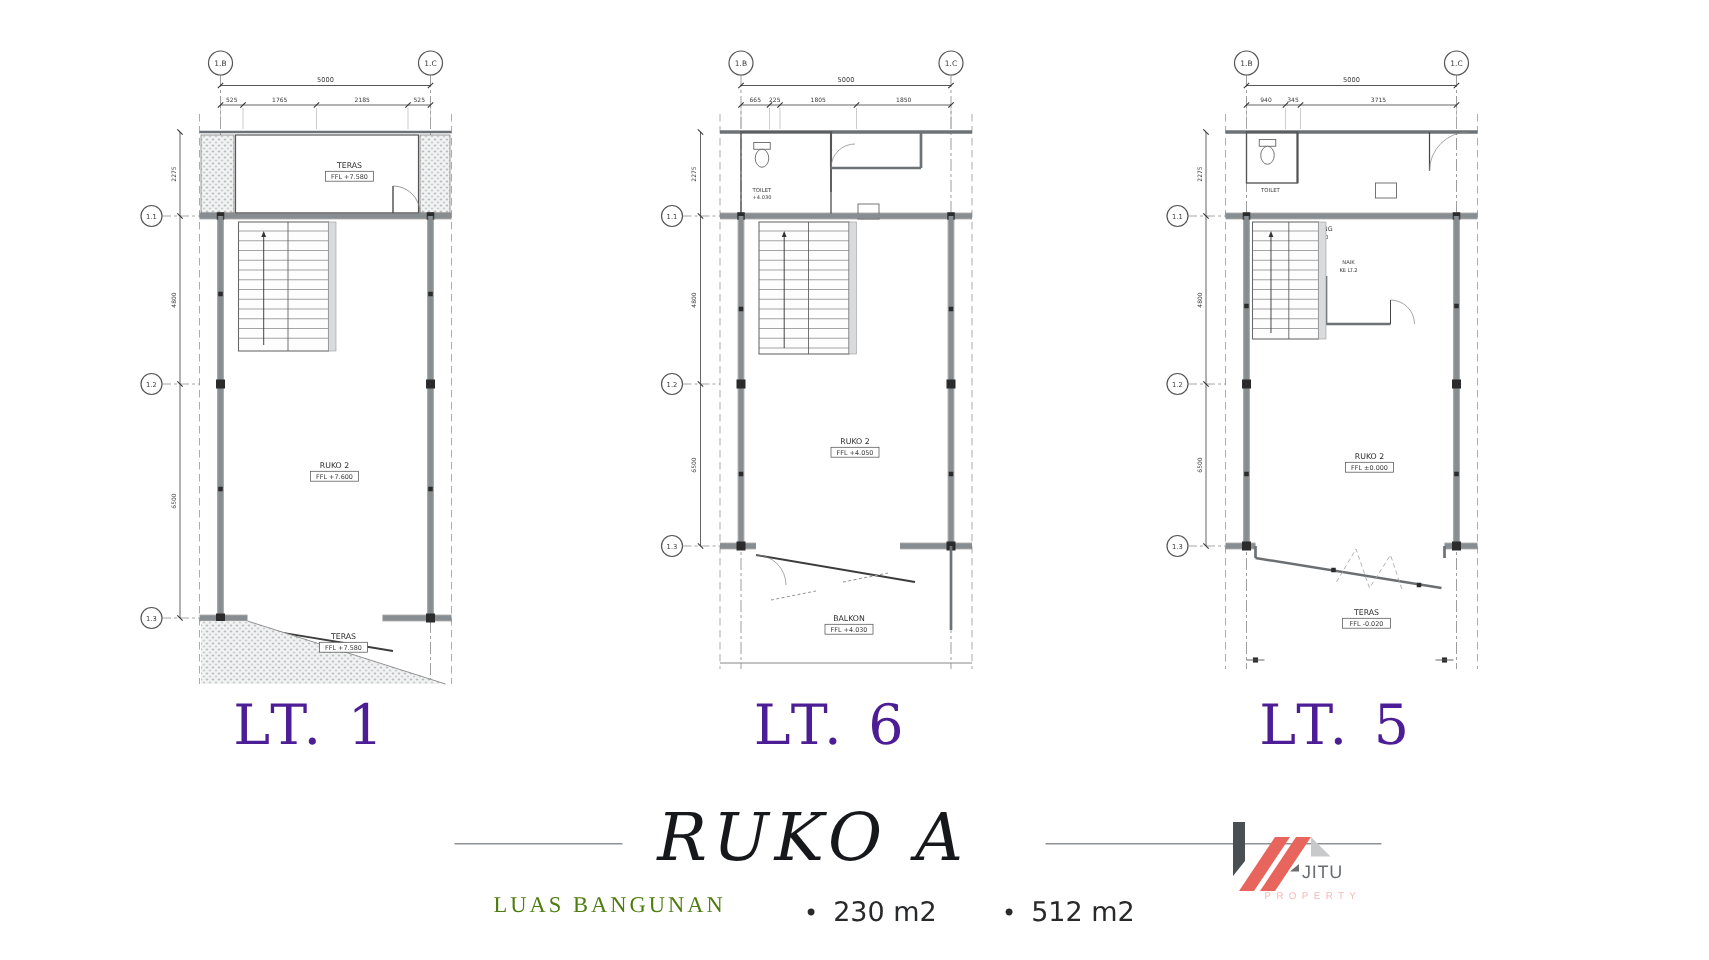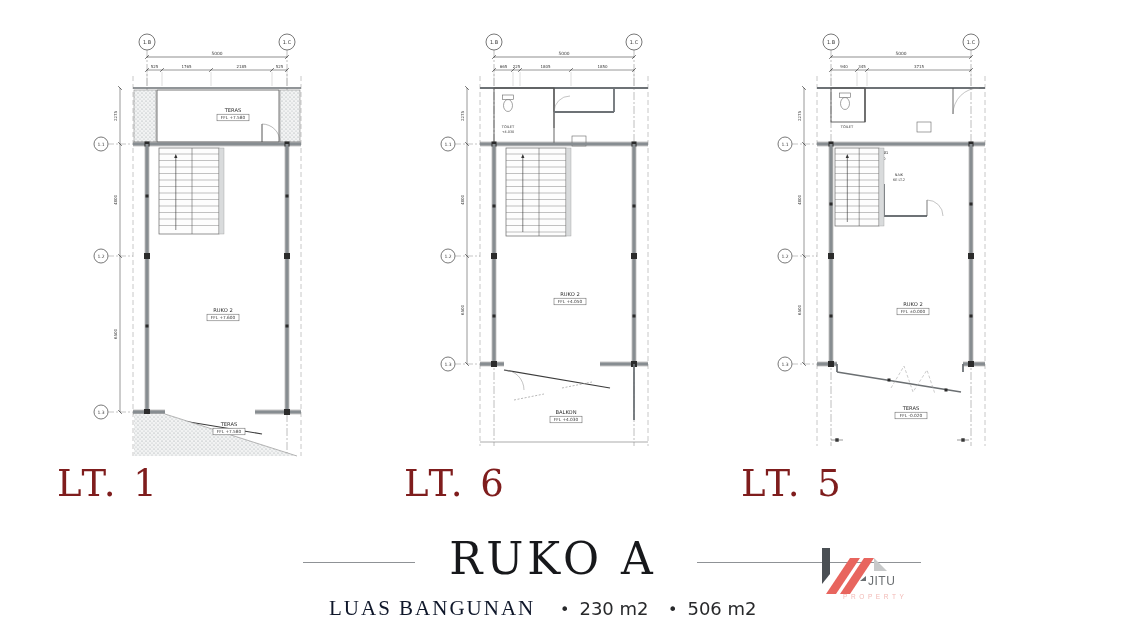--- a/index.html
+++ b/index.html
@@ -8,46 +8,46 @@
     background:#ffffff;
     font-family:"Liberation Sans", sans-serif;
     color:#1a1a1a;
   }
   .plan{position:absolute;width:300px;height:450px;}
   .plan svg{display:block;}
   #plan-lt1{left:57px;top:16px;}
   #plan-lt2{left:404px;top:16px;}
   #plan-lt3{left:741px;top:16px;}
   .plan-title{
-    position:absolute;top:462px;width:300px;
+    position:absolute;top:462px;width:300px;text-align:center;
     font-family:"DejaVu Serif","Liberation Serif",serif;
-    font-size:37px;font-weight:400;letter-spacing:3px;color:#7f1d1d;
+    font-size:37px;font-weight:400;letter-spacing:3px;color:#4c1d95;
   }
   #title-lt1{left:57px;}
   #title-lt2{left:404px;}
   #title-lt3{left:741px;}
   .footer-title{
-    position:absolute;left:413px;top:533px;width:280px;text-align:center;
+    position:absolute;left:402px;top:533px;width:280px;text-align:center;
     font-family:"DejaVu Serif","Liberation Serif",serif;
-    font-size:44px;font-weight:400;letter-spacing:4px;color:#17181b;
+    font-size:44px;font-weight:400;letter-spacing:4px;color:#17181b;font-style:italic;
   }
   .divider{position:absolute;top:562px;height:0;border-top:1.5px solid #8f9296;}
   #divider-left{left:303px;width:112px;}
   #divider-right{left:697px;width:224px;}
   .luas-label{
     position:absolute;left:329px;top:596px;
     font-family:"Liberation Serif",serif;
-    font-size:21px;letter-spacing:2px;color:#0f172a;
+    font-size:15px;letter-spacing:2px;color:#4d7c0f;
   }
   .area-item{
     position:absolute;top:598px;
     font-family:"DejaVu Sans","Liberation Sans",sans-serif;
     font-size:18px;color:#28292b;
   }
-  #area-0{left:536px;margin-left:24px;}
+  #area-0{left:536px;}
   #area-1{left:668px;}
   .area-item .bullet{margin-right:10px;font-size:16px;}
   #logo{position:absolute;left:816px;top:546px;width:112px;height:86px;}
 </style>
 </head>
 <body>
 
 <div class="plan" id="plan-lt1">
     <svg viewBox="0 0 300 450" width="300" height="450">
       <defs>
@@ -437,21 +437,21 @@
 
 <div class="plan-title" id="title-lt1">LT. 1</div>
 <div class="plan-title" id="title-lt2">LT. 6</div>
 <div class="plan-title" id="title-lt3">LT. 5</div>
 
 <div class="divider" id="divider-left"></div>
 <div class="divider" id="divider-right"></div>
 <div class="footer-title">RUKO A</div>
 <div class="luas-label">LUAS BANGUNAN</div>
 <div class="area-item" id="area-0"><span class="bullet">•</span><span>230 m2</span></div>
-<div class="area-item" id="area-1"><span class="bullet">•</span><span>506 m2</span></div>
+<div class="area-item" id="area-1"><span class="bullet">•</span><span>512 m2</span></div>
 
 <svg id="logo" viewBox="0 0 112 86">
   <g>
     <polygon id="lg-bar" points="6,2 14,2 14,28 6,38" fill="#4a4f54"></polygon>
     <polygon id="lg-s1" points="10,48 34,12 44,12 20,48" fill="#e8655e"></polygon>
     <polygon id="lg-s2" points="24,48 48,12 58,12 34,48" fill="#e8655e"></polygon>
     <polygon id="lg-tri" points="58,12 71,25 58,25" fill="#c7c9ca"></polygon>
     <polygon id="lg-arrow" points="44,35 50,30 50,35" fill="#6a6e71"></polygon>
   </g>
   <text id="lg-name" x="52" y="39" font-size="12" letter-spacing="0.5" fill="#6a6e71">JITU</text>

